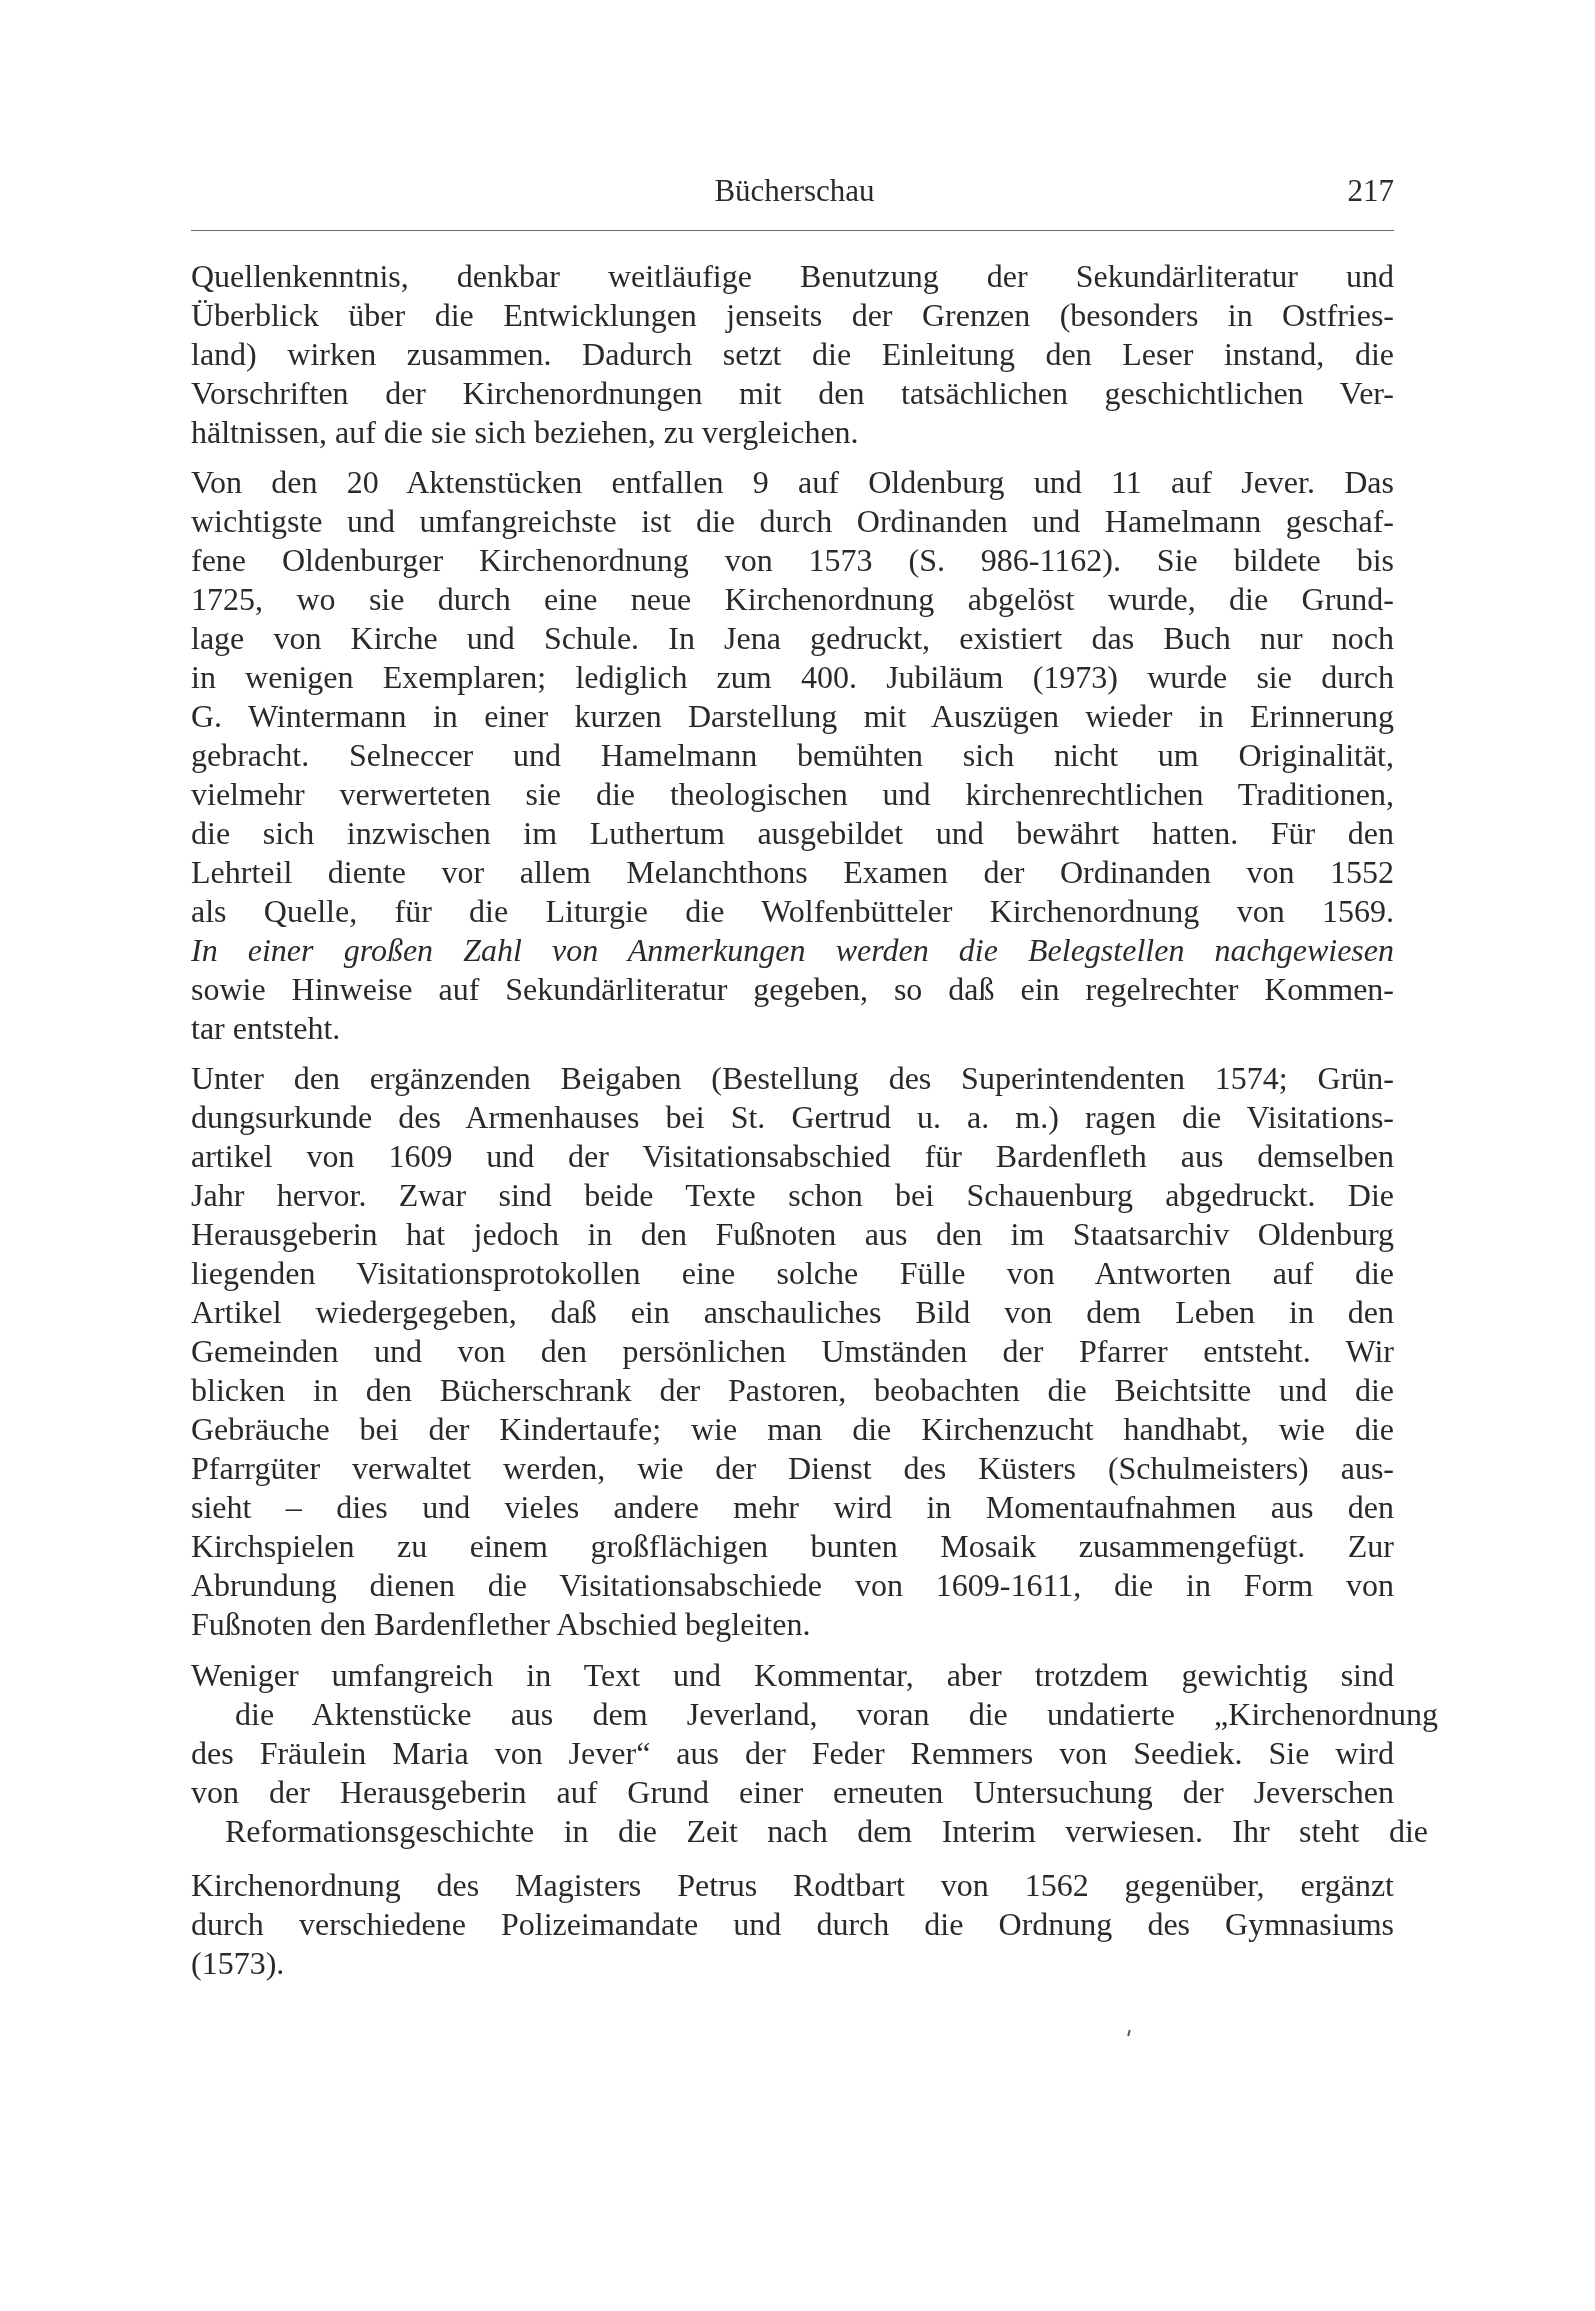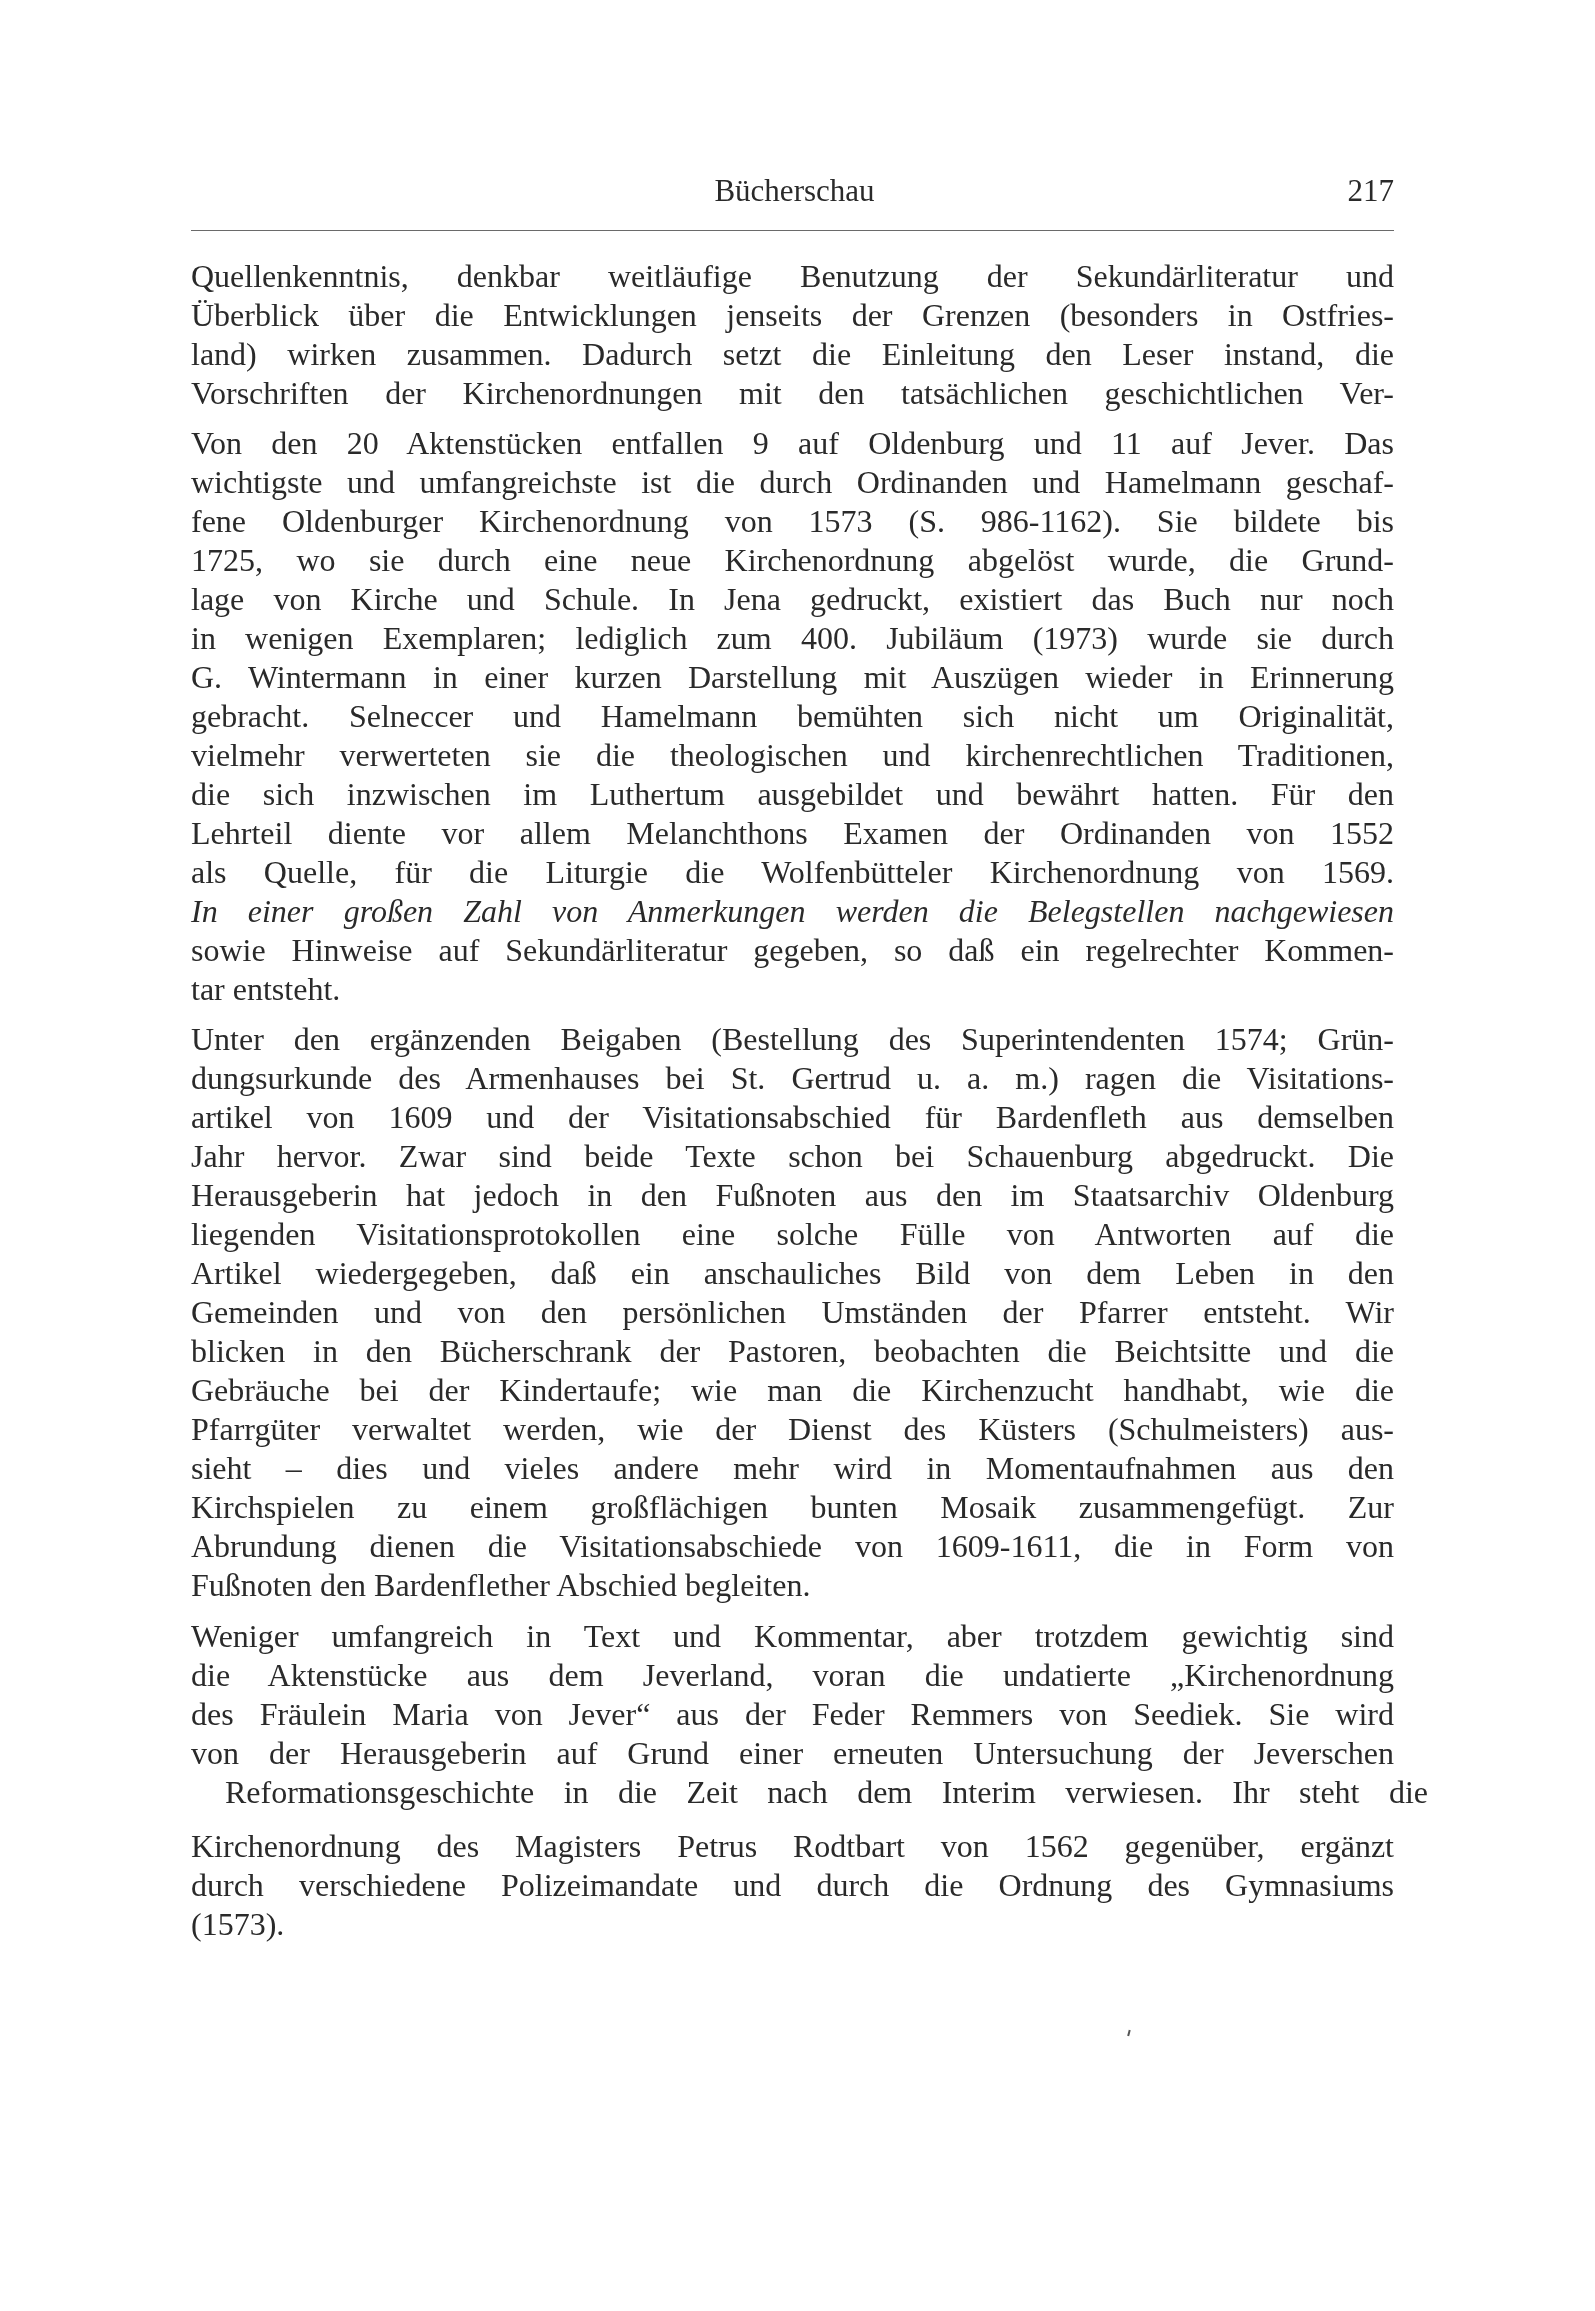--- a/index.html
+++ b/index.html
@@ -84,20 +84,21 @@
     <span class="page-number">217</span>
   </div>
   <div class="rule"></div>
 
   <div class="body-text" id="body-text">
       <div class="para">
         <span class="line" style="display: block; width: 1203px;">Quellenkenntnis, denkbar weitläufige Benutzung der Sekundärliteratur und</span>
         <span class="line" style="display: block; width: 1203px;">Überblick über die Entwicklungen jenseits der Grenzen (besonders in Ostfries-</span>
         <span class="line" style="display: block; width: 1203px;">land) wirken zusammen. Dadurch setzt die Einleitung den Leser instand, die</span>
         <span class="line" style="display: block; width: 1203px;">Vorschriften der Kirchenordnungen mit den tatsächlichen geschichtlichen Ver-</span>
+        <span class="line last" style="display: block; width: 1203px;">hältnissen, auf die sie sich beziehen, zu vergleichen.</span>
       </div>
       <div class="para">
         <span class="line" style="display: block; width: 1203px;">Von den 20 Aktenstücken entfallen 9 auf Oldenburg und 11 auf Jever. Das</span>
         <span class="line" style="display: block; width: 1203px;">wichtigste und umfangreichste ist die durch Ordinanden und Hamelmann geschaf-</span>
         <span class="line" style="display: block; width: 1203px;">fene Oldenburger Kirchenordnung von 1573 (S. 986-1162). Sie bildete bis</span>
         <span class="line" style="display: block; width: 1203px;">1725, wo sie durch eine neue Kirchenordnung abgelöst wurde, die Grund-</span>
         <span class="line" style="display: block; width: 1203px;">lage von Kirche und Schule. In Jena gedruckt, existiert das Buch nur noch</span>
         <span class="line" style="display: block; width: 1203px;">in wenigen Exemplaren; lediglich zum 400. Jubiläum (1973) wurde sie durch</span>
         <span class="line" style="display: block; width: 1203px;">G. Wintermann in einer kurzen Darstellung mit Auszügen wieder in Erinnerung</span>
         <span class="line" style="display: block; width: 1203px;">gebracht. Selneccer und Hamelmann bemühten sich nicht um Originalität,</span>
@@ -121,21 +122,21 @@
         <span class="line" style="display: block; width: 1203px;">blicken in den Bücherschrank der Pastoren, beobachten die Beichtsitte und die</span>
         <span class="line" style="display: block; width: 1203px;">Gebräuche bei der Kindertaufe; wie man die Kirchenzucht handhabt, wie die</span>
         <span class="line" style="display: block; width: 1203px;">Pfarrgüter verwaltet werden, wie der Dienst des Küsters (Schulmeisters) aus-</span>
         <span class="line" style="display: block; width: 1203px;">sieht – dies und vieles andere mehr wird in Momentaufnahmen aus den</span>
         <span class="line" style="display: block; width: 1203px;">Kirchspielen zu einem großflächigen bunten Mosaik zusammengefügt. Zur</span>
         <span class="line" style="display: block; width: 1203px;">Abrundung dienen die Visitationsabschiede von 1609-1611, die in Form von</span>
         <span class="line last" style="display: block; width: 1203px; font-family: Liberation Serif, serif;">Fußnoten den Bardenflether Abschied begleiten.</span>
       </div>
       <div class="para">
         <span class="line" style="display: block; width: 1203px;">Weniger umfangreich in Text und Kommentar, aber trotzdem gewichtig sind</span>
-        <span class="line" style="display: block; width: 1203px;">die Aktenstücke aus dem Jeverland, voran die undatierte „Kirchenordnung</span>
+        <span class="line" style="display: block; width: 1203px; margin-left: 44px;">die Aktenstücke aus dem Jeverland, voran die undatierte „Kirchenordnung</span>
         <span class="line" style="display: block; width: 1203px;">des Fräulein Maria von Jever“ aus der Feder Remmers von Seediek. Sie wird</span>
         <span class="line" style="display: block; width: 1203px;">von der Herausgeberin auf Grund einer erneuten Untersuchung der Jeverschen</span>
         <span class="line" style="display: block; width: 1203px; margin-left: 34px;">Reformationsgeschichte in die Zeit nach dem Interim verwiesen. Ihr steht die</span>
         <span class="line" style="display: block; width: 1203px; margin-top: 15px;">Kirchenordnung des Magisters Petrus Rodtbart von 1562 gegenüber, ergänzt</span>
         <span class="line" style="display: block; width: 1203px;">durch verschiedene Polizeimandate und durch die Ordnung des Gymnasiums</span>
         <span class="line last" style="display: block; width: 1203px;">(1573).</span>
       </div>
     </div>
 </div>
 

